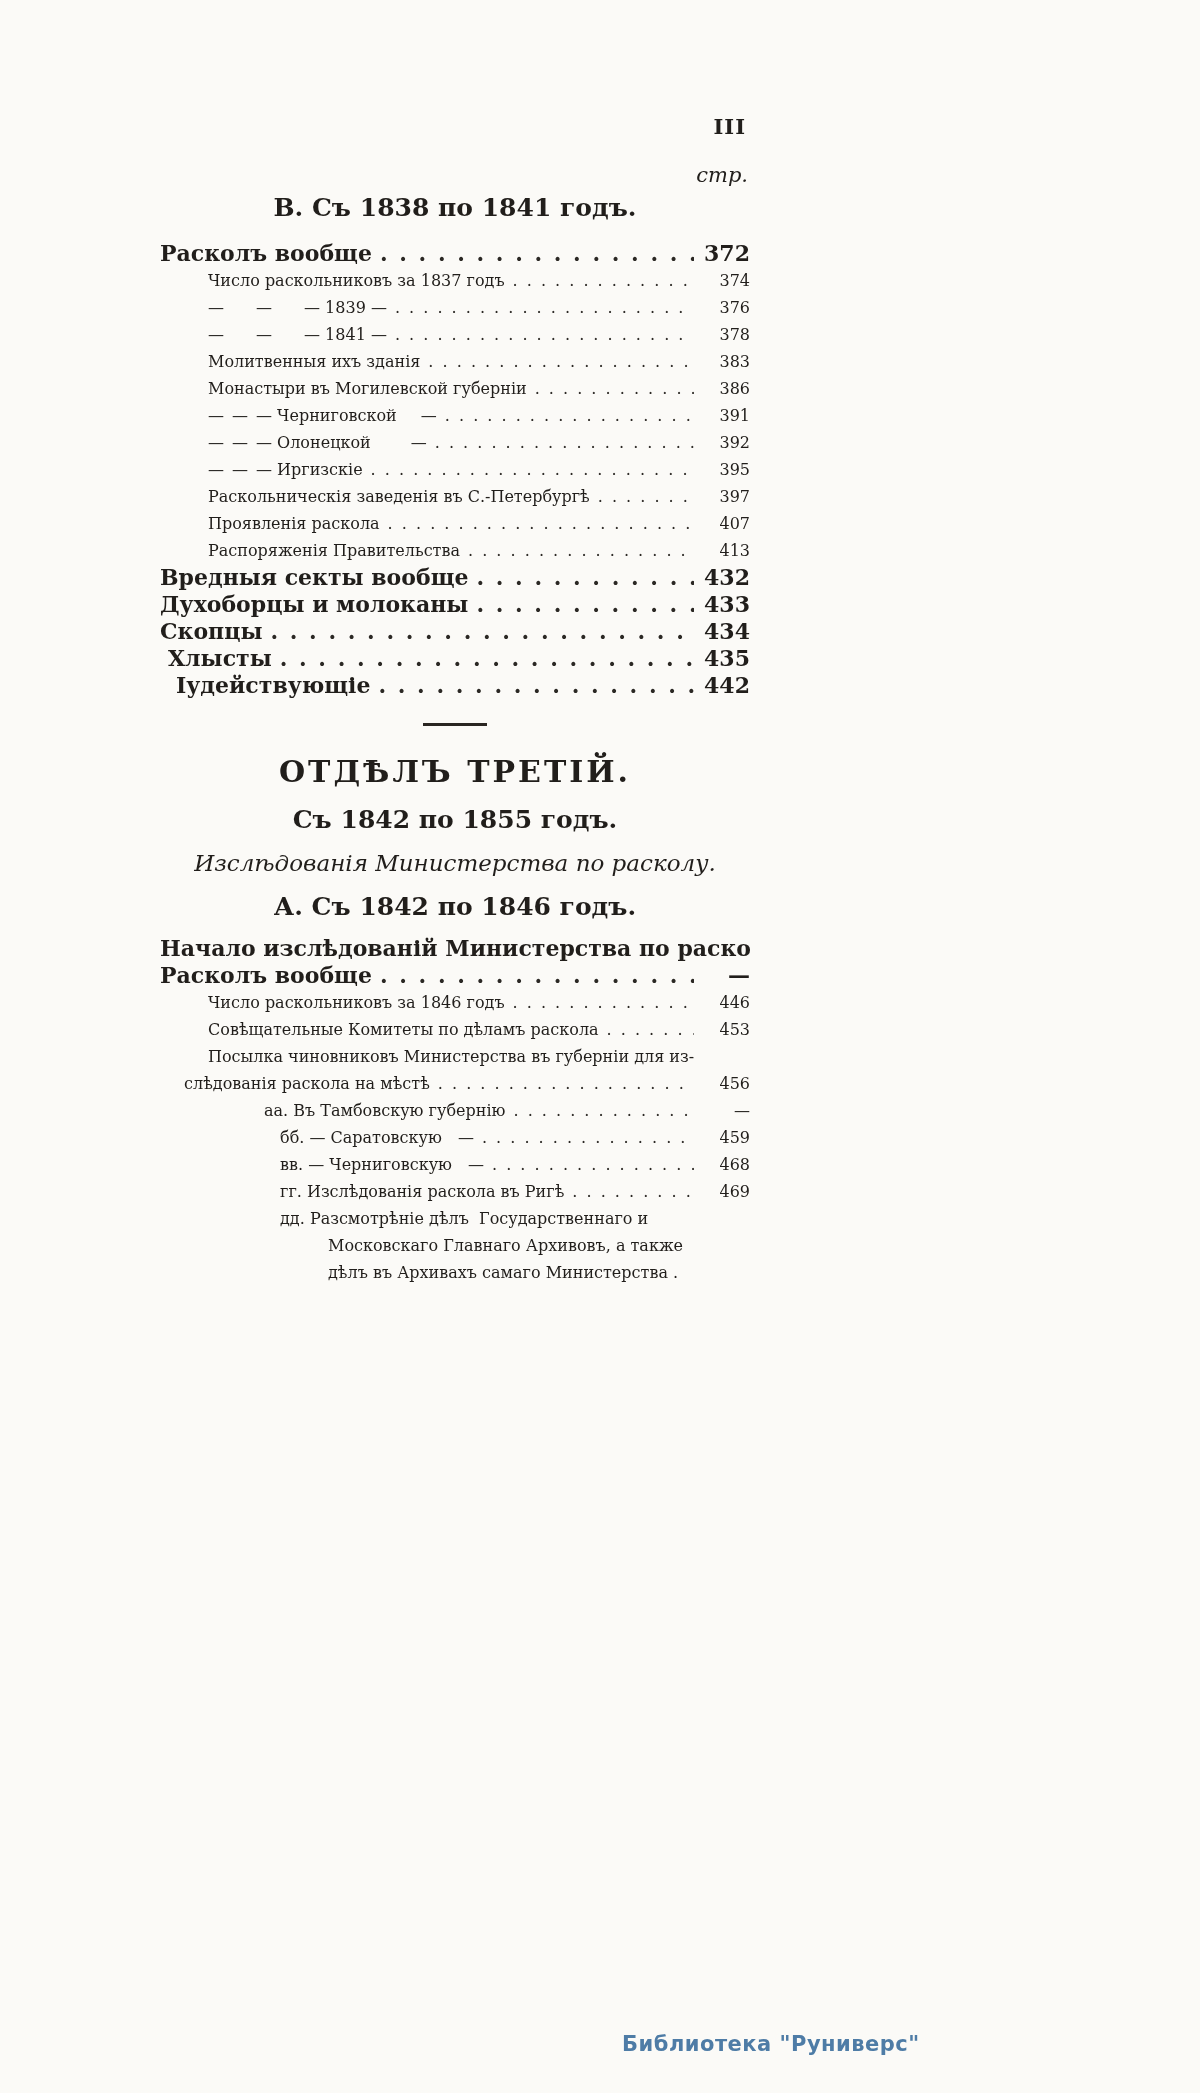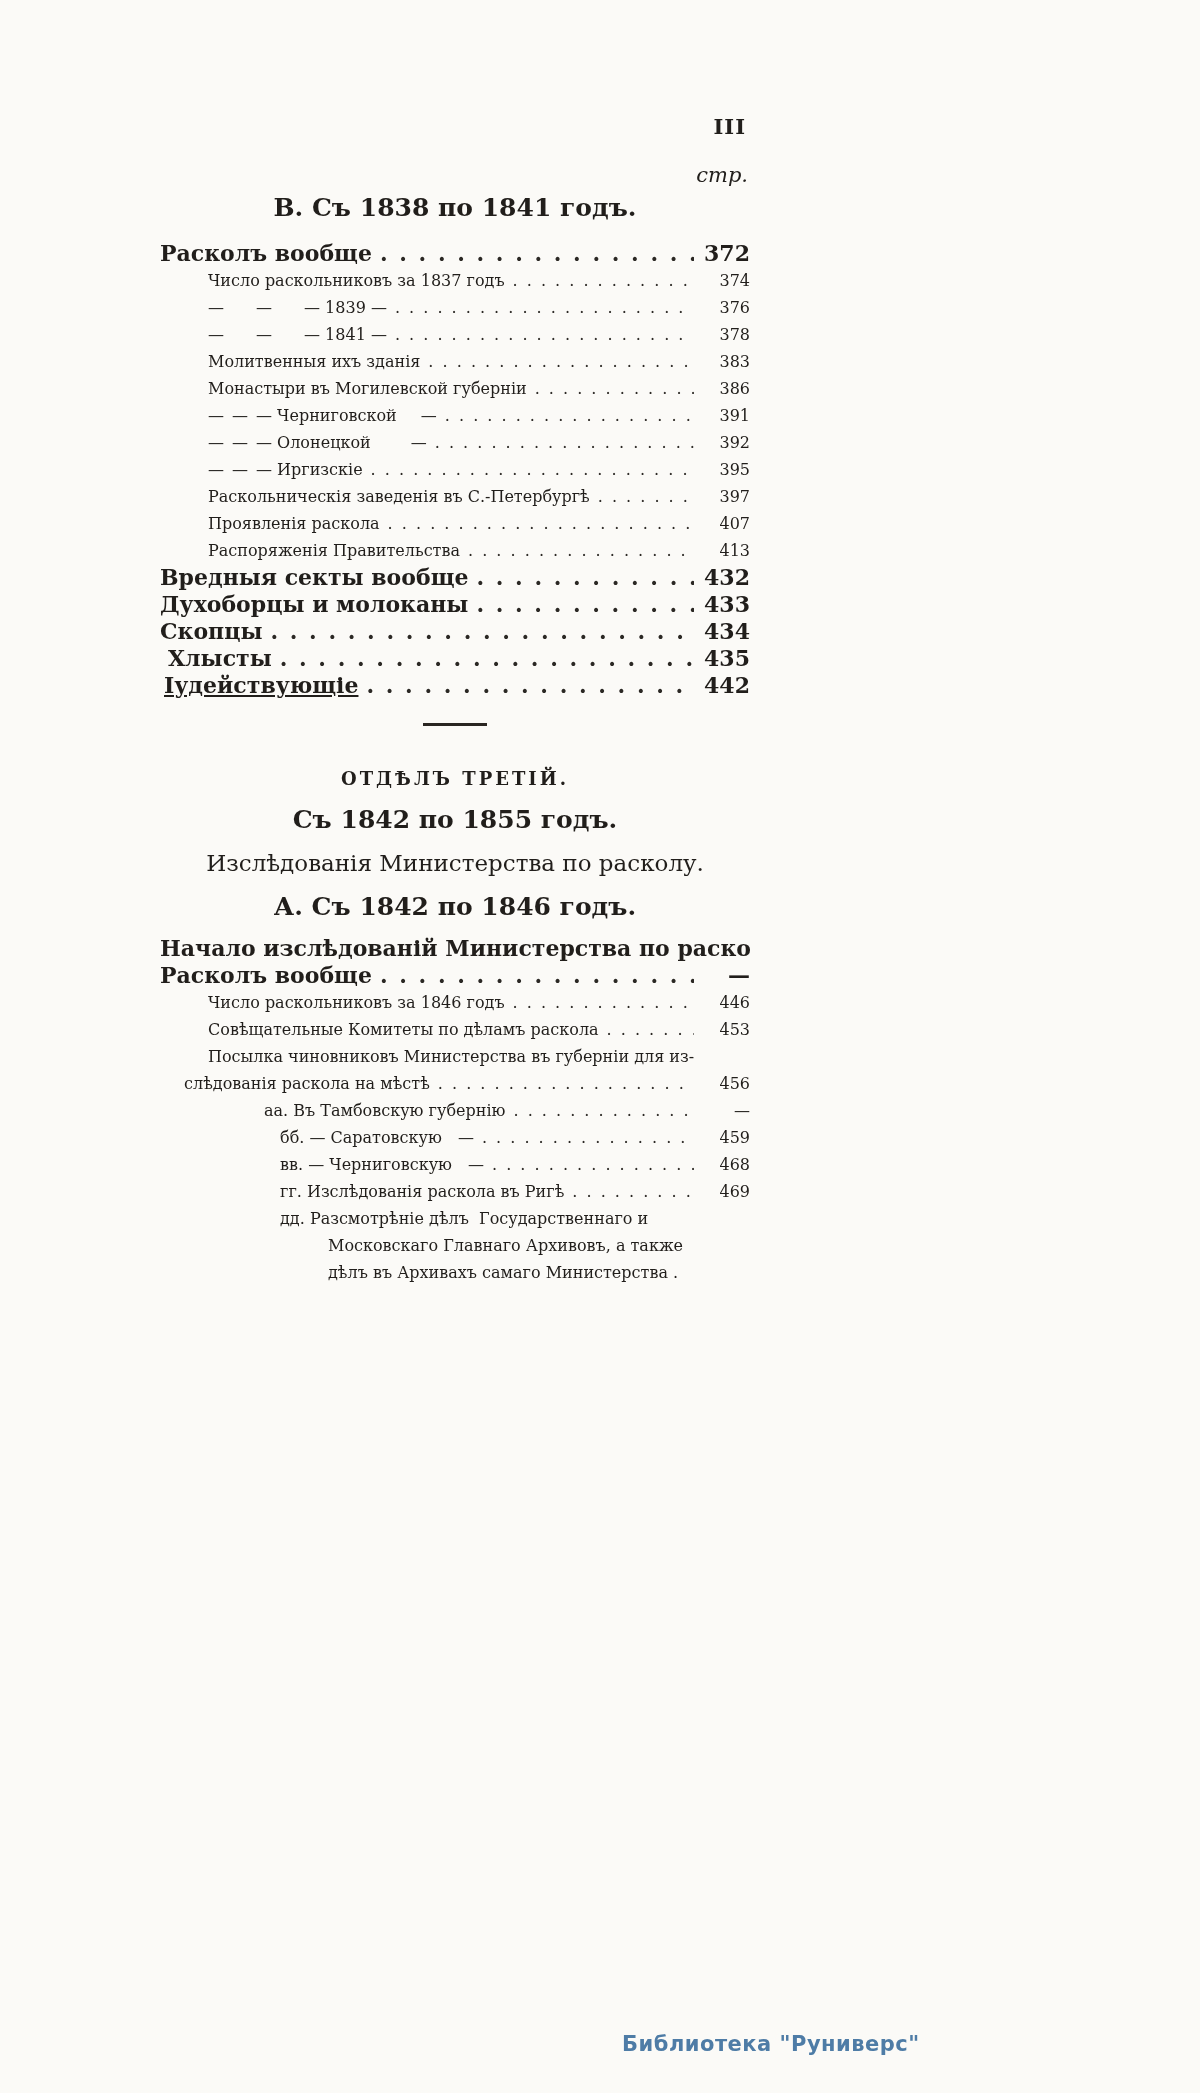--- a/index.html
+++ b/index.html
@@ -34,22 +34,22 @@
     padding-right: 2px;
   }
 
   .toc-header {
     text-align: center;
     font-weight: bold;
     font-size: 25px;
     margin: 16px 0 14px;
   }
   .toc-header.first { margin-top: 6px; margin-bottom: 18px; }
-  .toc-header.main-title { font-size: 18px; letter-spacing: 3px; margin-top: 42px; }
-  .toc-header.italic-title { font-weight: normal; font-size: 23px; }
+  .toc-header.main-title { font-size: 30px; letter-spacing: 3px; margin-top: 28px; }
+  .toc-header.italic-title { font-weight: normal; font-style: italic; font-size: 23px; }
 
   .divider {
     width: 64px;
     height: 3px;
     background: #2a2622;
     margin: 24px auto 12px;
   }
 
   .entry {
     display: flex;
@@ -168,21 +168,21 @@
           <span class="etext" style="margin-left: 0px;">Скопцы</span>
           <span class="leader"></span>
           <span class="epage">434</span>
         </div>
         <div class="entry main">
           <span class="etext" style="margin-left: 8px;">Хлысты</span>
           <span class="leader"></span>
           <span class="epage">435</span>
         </div>
         <div class="entry main">
-          <span class="etext" style="margin-left: 4px; text-decoration: underline;">Іудействующіе</span>
+          <span class="etext" style="margin-left: 16px;">Іудействующіе</span>
           <span class="leader"></span>
           <span class="epage">442</span>
         </div>
         <div class="divider"></div>
         <div class="toc-header main-title">ОТДѢЛЪ ТРЕТІЙ.</div>
         <div class="toc-header">Съ 1842 по 1855 годъ.</div>
         <div class="toc-header italic-title">Изслѣдованія Министерства по расколу.</div>
         <div class="toc-header">А. Съ 1842 по 1846 годъ.</div>
         <div class="entry main">
           <span class="etext" style="margin-left: 0px;">Начало изслѣдованій Министерства по расколу</span>

